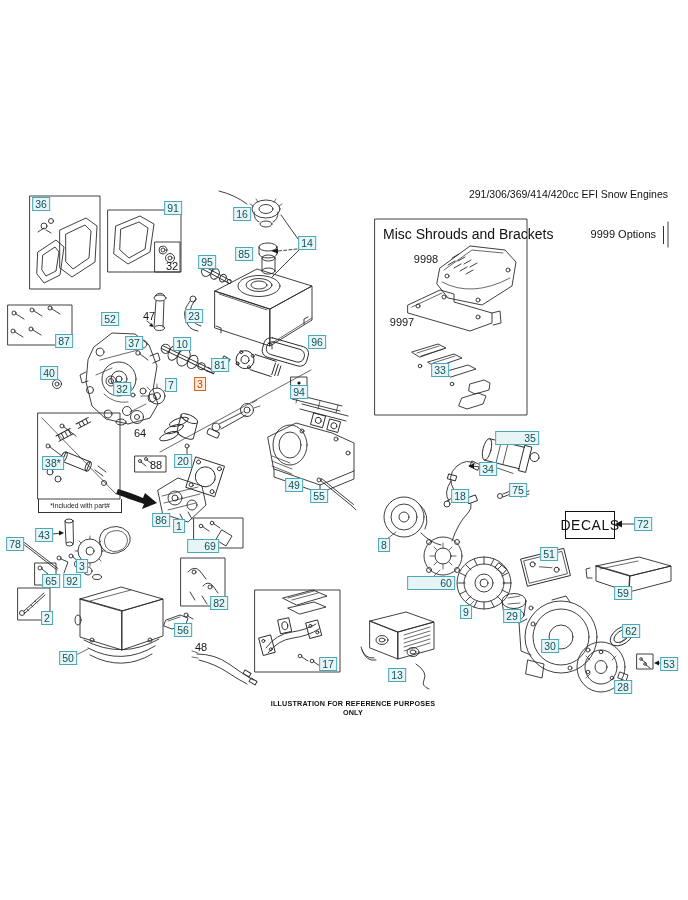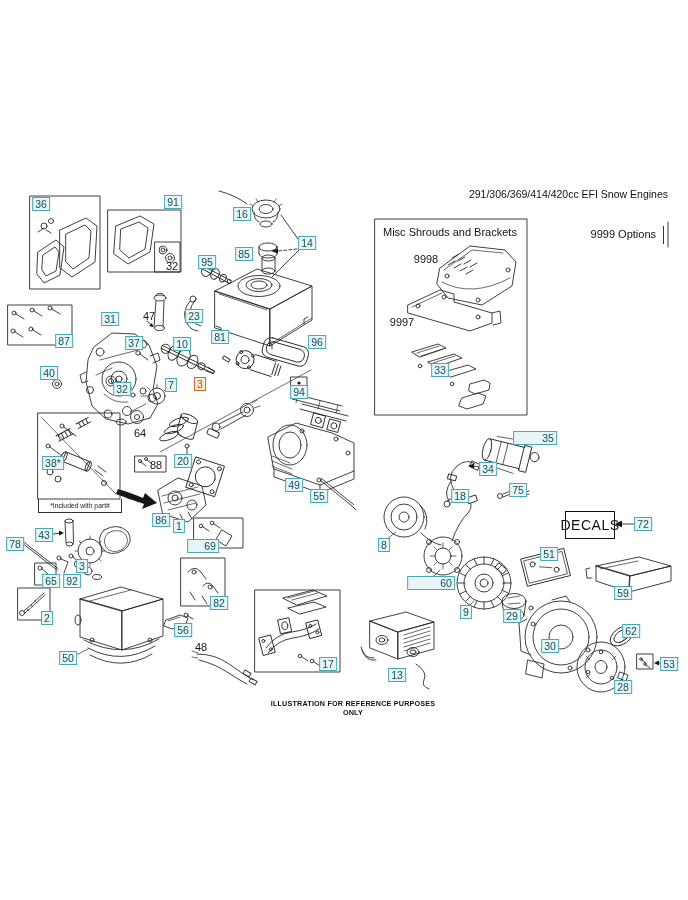--- a/index.html
+++ b/index.html
@@ -11,21 +11,21 @@
   .art .dash{stroke-dasharray:3 2.2;}
   .art .thin{stroke-width:.7;}
   .callout{position:absolute;transform:translate(-50%,-50%);font-size:10.5px;line-height:12px;
     padding:0 2px;white-space:nowrap;z-index:5;}
   .callout.teal{color:var(--teal-text);background:var(--teal-bg);border:1px solid var(--teal-border);}
   .callout.orange{color:var(--org-text);background:var(--org-bg);border:1px solid var(--org-border);}
   .callout.plain{color:#161616;background:transparent;border:none;font-size:11px;}
   .page-title{position:absolute;top:188px;right:20px;font-size:10.5px;color:#111;}
   .options{position:absolute;top:226px;right:24px;font-size:11px;color:#111;
     border-right:1px solid #333;padding:2px 7px 4px 2px;}
-  .misc-title{position:absolute;left:383px;top:226px;font-size:11px;color:#111;}
+  .misc-title{position:absolute;left:383px;top:226px;font-size:14px;color:#111;}
   .decals-box{position:absolute;left:565px;top:511px;width:48px;height:26px;border:1.5px solid #111;
     display:flex;align-items:center;justify-content:center;font-size:14px;letter-spacing:.5px;color:#111;}
   .note-strip{position:absolute;left:38px;top:499px;width:82px;height:13px;border:1px solid #333;
     border-top:none;display:flex;align-items:center;justify-content:center;font-size:6.8px;color:#222;}
   .footer{position:absolute;left:267px;top:699px;width:172px;text-align:center;
     font-size:7.2px;font-weight:bold;color:#111;letter-spacing:.2px;}
 </style>
 </head>
 <body>
 
@@ -602,34 +602,34 @@
 
   <div class="page-title">291/306/369/414/420cc EFI Snow Engines</div>
   <div class="options">9999 Options</div>
   <div class="misc-title">Misc Shrouds and Brackets</div>
   <div class="decals-box">DECALS</div>
   <div class="note-strip">*Included with part#</div>
   <div class="footer">ILLUSTRATION FOR REFERENCE PURPOSES ONLY</div>
 
   <div id="callout-layer">
       <div class="callout teal" style="left: 41px; top: 204px;">36</div>
-      <div class="callout teal" style="left: 173px; top: 202px;">91</div>
+      <div class="callout teal" style="left: 173px; top: 208px;">91</div>
       <div class="callout plain" style="left: 172px; top: 266px;">32</div>
       <div class="callout teal" style="left: 207px; top: 262px;">95</div>
       <div class="callout teal" style="left: 242px; top: 214px;">16</div>
       <div class="callout teal" style="left: 307px; top: 243px;">14</div>
       <div class="callout teal" style="left: 244px; top: 254px;">85</div>
       <div class="callout teal" style="left: 317px; top: 342px;">96</div>
       <div class="callout plain" style="left: 149px; top: 316px;">47</div>
       <div class="callout teal" style="left: 194px; top: 316px;">23</div>
-      <div class="callout teal" style="left: 110px; top: 319px;">31</div>
+      <div class="callout teal" style="left: 110px; top: 319px;">52</div>
       <div class="callout teal" style="left: 64px; top: 341px;">87</div>
       <div class="callout teal" style="left: 134px; top: 343px;">37</div>
       <div class="callout teal" style="left: 182px; top: 344px;">10</div>
-      <div class="callout teal" style="left: 220px; top: 337px;">81</div>
+      <div class="callout teal" style="left: 220px; top: 365px;">81</div>
       <div class="callout teal" style="left: 49px; top: 373px;">40</div>
       <div class="callout teal" style="left: 122px; top: 389px;">32</div>
       <div class="callout teal" style="left: 171px; top: 385px;">7</div>
       <div class="callout orange" style="left: 200px; top: 384px;">3</div>
       <div class="callout teal" style="left: 299px; top: 392px;">94</div>
       <div class="callout plain" style="left: 140px; top: 433px;">64</div>
       <div class="callout teal" style="left: 53px; top: 463px;">38*</div>
       <div class="callout plain" style="left: 156px; top: 465px;">88</div>
       <div class="callout teal" style="left: 183px; top: 461px;">20</div>
       <div class="callout teal" style="left: 294px; top: 485px;">49</div>
@@ -645,21 +645,21 @@
       <div class="callout teal" style="left: 47px; top: 618px;">2</div>
       <div class="callout teal" style="left: 68px; top: 658px;">50</div>
       <div class="callout teal" style="left: 183px; top: 630px;">56</div>
       <div class="callout plain" style="left: 201px; top: 647px;">48</div>
       <div class="callout teal" style="left: 219px; top: 603px;">82</div>
       <div class="callout teal" style="left: 328px; top: 664px;">17</div>
       <div class="callout teal" style="left: 397px; top: 675px;">13</div>
       <div class="callout teal" style="left: 440px; top: 370px;">33</div>
       <div class="callout plain" style="left: 426px; top: 259px;">9998</div>
       <div class="callout plain" style="left: 402px; top: 322px;">9997</div>
-      <div class="callout teal" style="left: 535px; top: 438px; padding-left: 28px;">35</div>
+      <div class="callout teal" style="left: 517px; top: 438px; padding-left: 28px;">35</div>
       <div class="callout teal" style="left: 488px; top: 469px;">34</div>
       <div class="callout teal" style="left: 460px; top: 496px;">18</div>
       <div class="callout teal" style="left: 518px; top: 490px;">75</div>
       <div class="callout teal" style="left: 643px; top: 524px;">72</div>
       <div class="callout teal" style="left: 384px; top: 545px;">8</div>
       <div class="callout teal" style="left: 431px; top: 583px; padding-left: 32px;">60</div>
       <div class="callout teal" style="left: 549px; top: 554px;">51</div>
       <div class="callout teal" style="left: 623px; top: 593px;">59</div>
       <div class="callout teal" style="left: 466px; top: 612px;">9</div>
       <div class="callout teal" style="left: 512px; top: 616px;">29</div>

